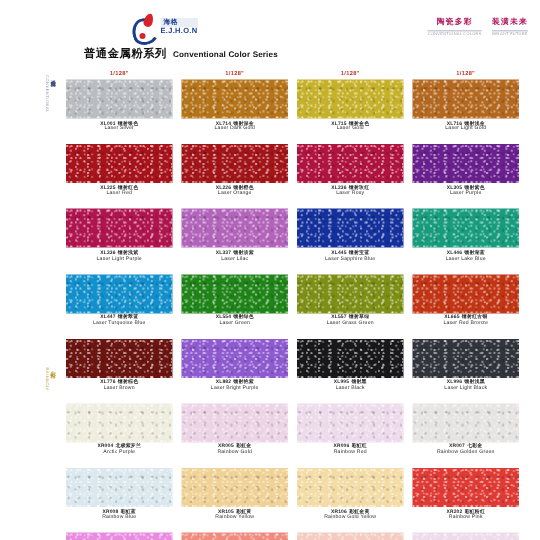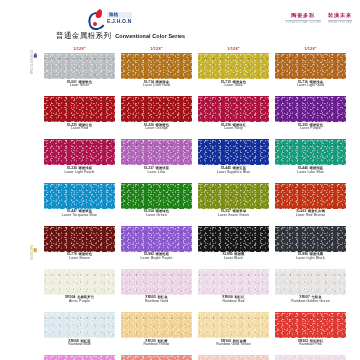--- a/index.html
+++ b/index.html
@@ -31,21 +31,21 @@
   .logo-cn{font-size:4.5px;letter-spacing:.3px;color:#1b3e8c;font-weight:bold;background:#e9edf6;padding:1px 2px;}
   .logo-en{font-size:5px;letter-spacing:.2px;color:#1b3e8c;font-weight:bold;margin-top:1px;}
 
   .slogans{position:absolute;right:8px;top:13px;display:flex;gap:7px;align-items:flex-start;}
   .slogan{display:flex;flex-direction:column;align-items:center;line-height:1;}
   .slogan-cn{font-size:5.2px;color:#b0185c;font-weight:bold;letter-spacing:.8px;white-space:nowrap;}
   .slogan-en{font-size:2.6px;color:#9aa0b0;letter-spacing:.2px;margin-top:1.5px;white-space:nowrap;
              border-top:.5px solid #c9ccd6;padding-top:1px;}
 
   .title-bar{position:absolute;left:56px;top:31px;display:flex;align-items:baseline;gap:4px;}
-  .title-cn{font-size:7.5px;font-weight:normal;color:#111;letter-spacing:.4px;white-space:nowrap;text-align:center;}
+  .title-cn{font-size:7.5px;font-weight:bold;color:#111;letter-spacing:.4px;white-space:nowrap;text-align:center;}
   .title-en{font-size:5.4px;font-weight:bold;color:#111;letter-spacing:.1px;white-space:nowrap;}
 
   
   .side-label{
     position:absolute;left:27px;width:11px;
     display:flex;flex-direction:row;gap:1px;
     justify-content:center;
   }
   .side-label span{
     writing-mode:vertical-rl;text-orientation:upright;

